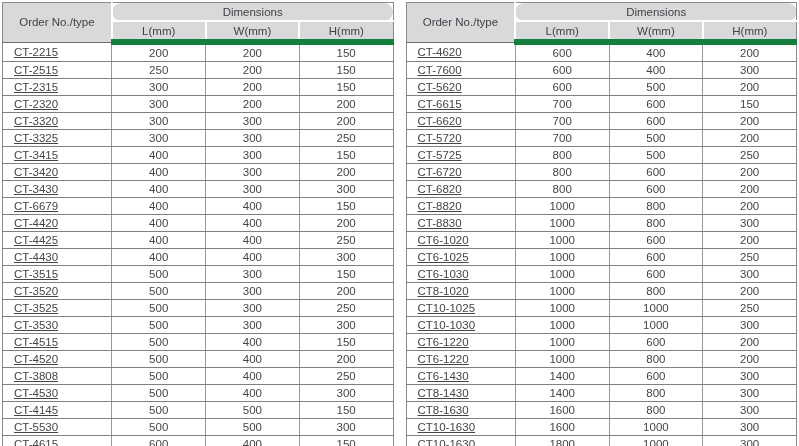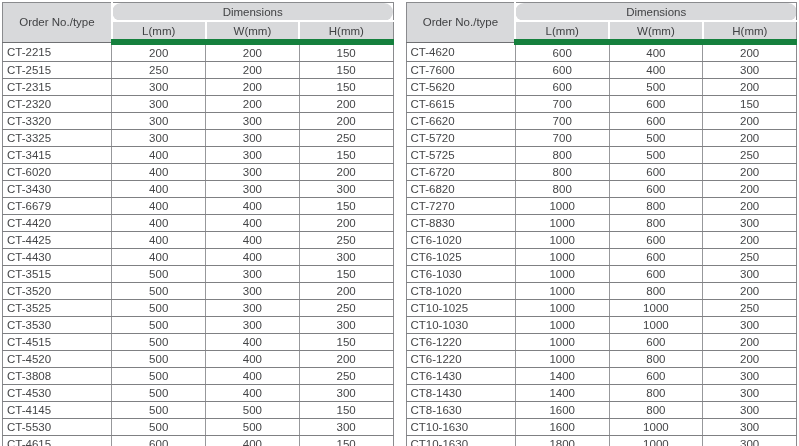--- a/index.html
+++ b/index.html
@@ -56,22 +56,23 @@
     height: 16px;
     padding: 0;
     text-align: center;
     border-bottom: 1px solid #7f8083;
     border-left: 1px solid #97989b;
     white-space: nowrap;
     overflow: hidden;
   }
   tbody td.name-col {
     text-align: left;
-    padding-left: 4px;
+    padding-left: 11px;
     border-left: none;
+    text-decoration: underline;
   }
   tbody tr:last-child td { border-bottom: none; }
 </style>
 </head>
 <body>
 
 <div class="page">
 
   <table class="spec">
     <colgroup>
@@ -128,21 +129,21 @@
           <td>300</td>
           <td>250</td>
         </tr>
         <tr>
           <td class="name-col">CT-3415</td>
           <td>400</td>
           <td>300</td>
           <td>150</td>
         </tr>
         <tr>
-          <td class="name-col">CT-6020</td>
+          <td class="name-col">CT-3420</td>
           <td>400</td>
           <td>300</td>
           <td>200</td>
         </tr>
         <tr>
           <td class="name-col">CT-3430</td>
           <td>400</td>
           <td>300</td>
           <td>300</td>
         </tr>
@@ -306,21 +307,21 @@
           <td>600</td>
           <td>200</td>
         </tr>
         <tr>
           <td class="name-col">CT-6820</td>
           <td>800</td>
           <td>600</td>
           <td>200</td>
         </tr>
         <tr>
-          <td class="name-col">CT-7270</td>
+          <td class="name-col">CT-8820</td>
           <td>1000</td>
           <td>800</td>
           <td>200</td>
         </tr>
         <tr>
           <td class="name-col">CT-8830</td>
           <td>1000</td>
           <td>800</td>
           <td>300</td>
         </tr>

